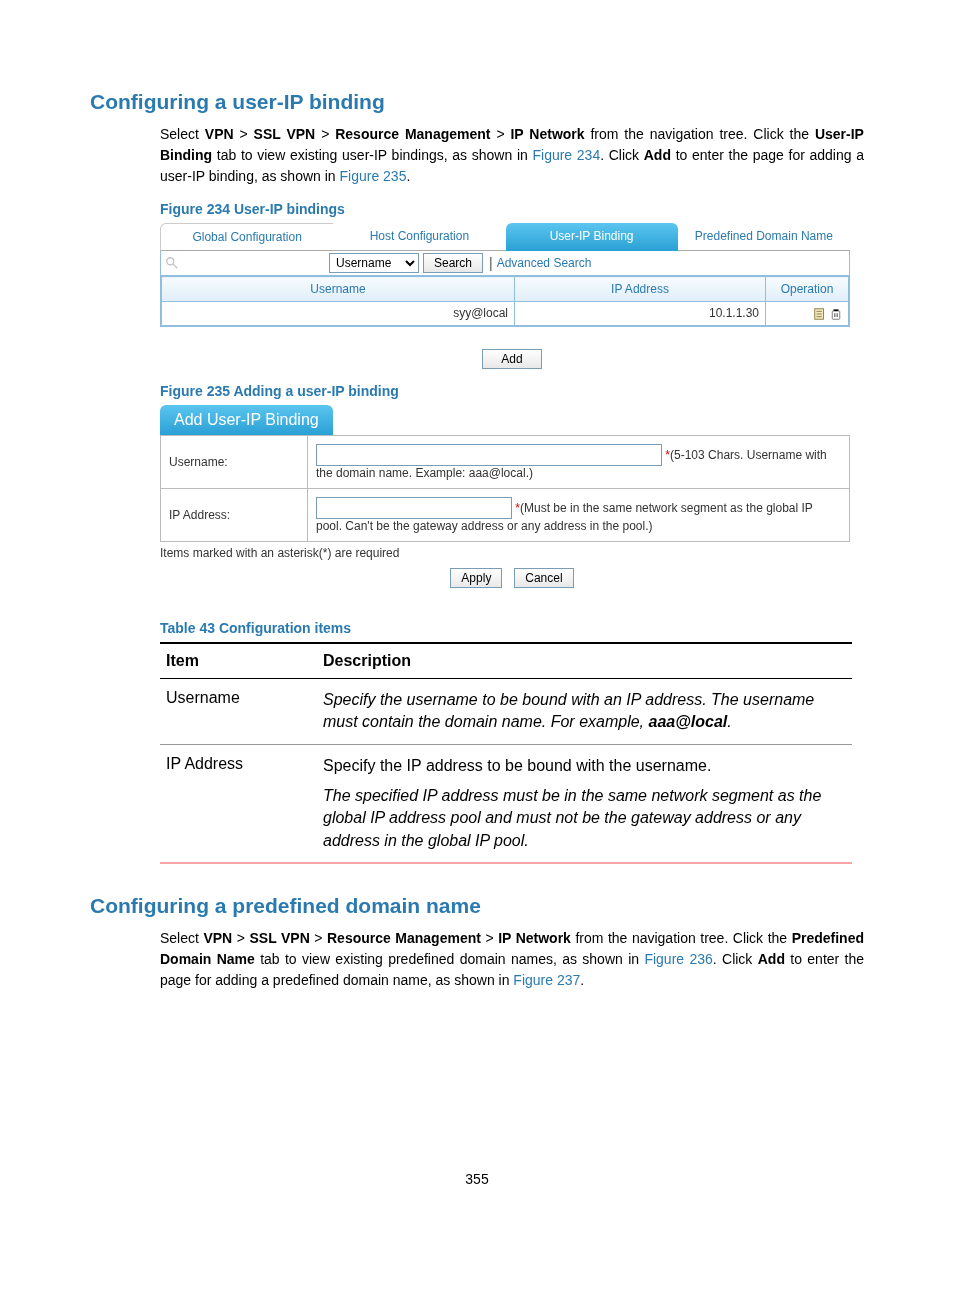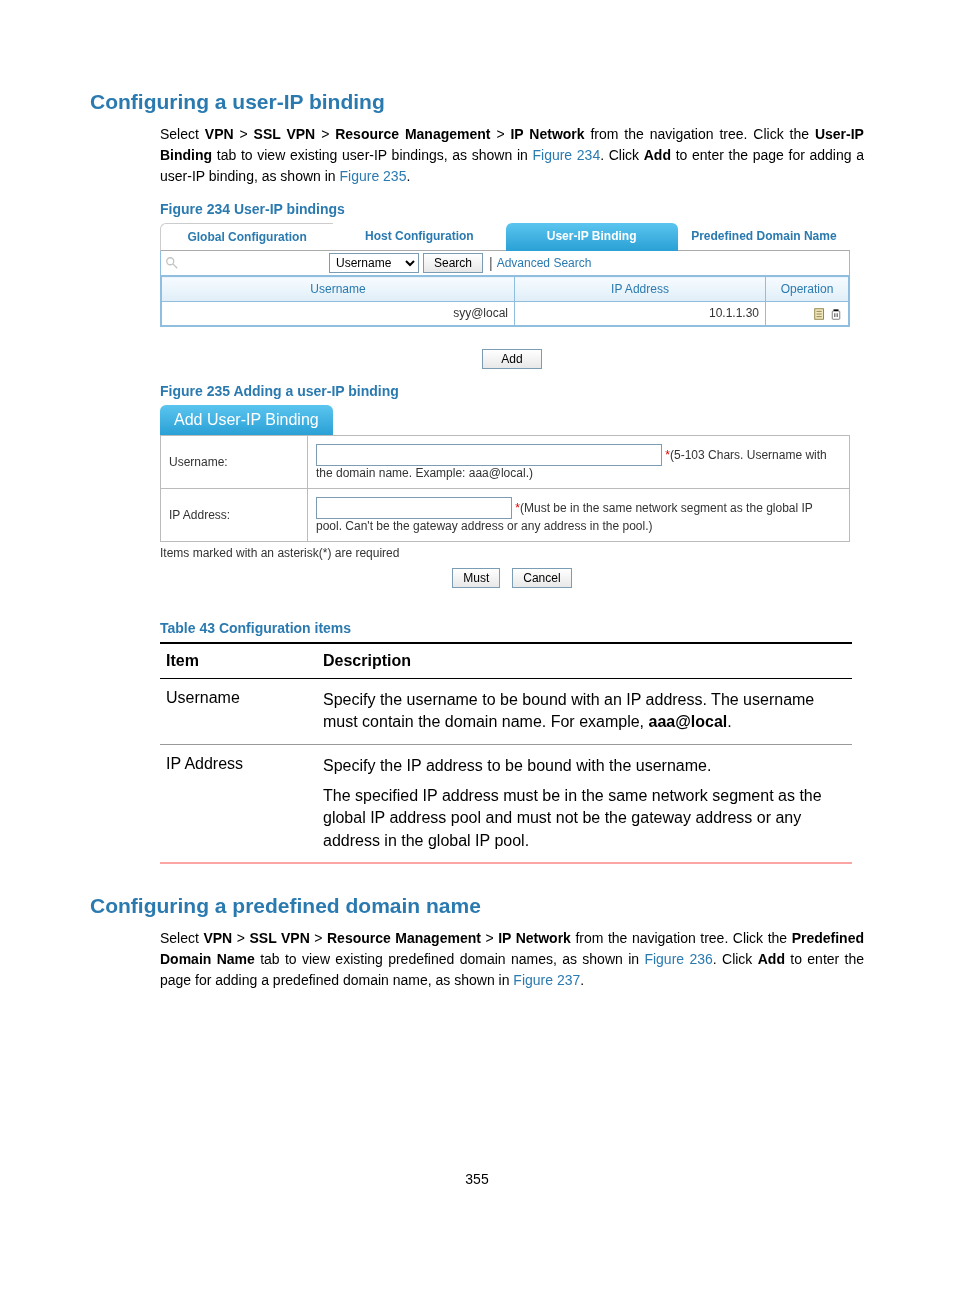--- a/index.html
+++ b/index.html
@@ -35,21 +35,20 @@
   
   .figure {
     margin: 0 0 0 70px;
     border: none;
   }
 
   
   .tabs-row {
     display: flex;
     width: 690px;
-    font-weight: bold;
   }
   .tab {
     flex: 1;
     text-align: center;
     padding: 6px 4px;
     font-size: 12px;
     background: #fff;
     border-bottom: 1px solid #aaa;
     color: #2a7ab0;
   }
@@ -170,21 +169,21 @@
     border-bottom: 1px solid #000;
     font-weight: bold;
   }
   .doc-table td {
     padding: 10px 6px;
     border-bottom: 1px solid #999;
     vertical-align: top;
   }
   .doc-table tr.last td { border-bottom: none; }
   .doc-table td p { margin: 0 0 8px 0; line-height: 1.4; }
-  .doc-table td p:last-child { margin-bottom: 0; }
+  .doc-table td p:last-child { margin-bottom: 0; font-style: italic; }
 
   .page-num {
     text-align: center;
     margin-top: 180px;
     font-size: 14px;
     color: #000;
   }
 
   svg.ico { vertical-align: middle; }
 </style>
@@ -267,21 +266,21 @@
       <td>
         <input class="text-input" style="width: 190px;">
         <span class="red-star">*</span><span>(Must be in the same network segment as the global IP</span><br>
         <span>pool. Can't be the gateway address or any address in the pool.)</span>
       </td>
     </tr>
   </tbody>
     </table>
   <div class="note-line">Items marked with an asterisk(*) are required</div>
   <div class="btn-row">
-    <button class="ui-btn">Must</button>
+    <button class="ui-btn">Apply</button>
     <button class="ui-btn">Cancel</button>
   </div>
 </div>
 
 <div class="fig-caption" style="margin-top:32px">Table 43 Configuration items</div>
 <table class="doc-table">
   <tbody>
       <tr>
     <th style="width:145px">Item</th>
     <th>Description</th>

